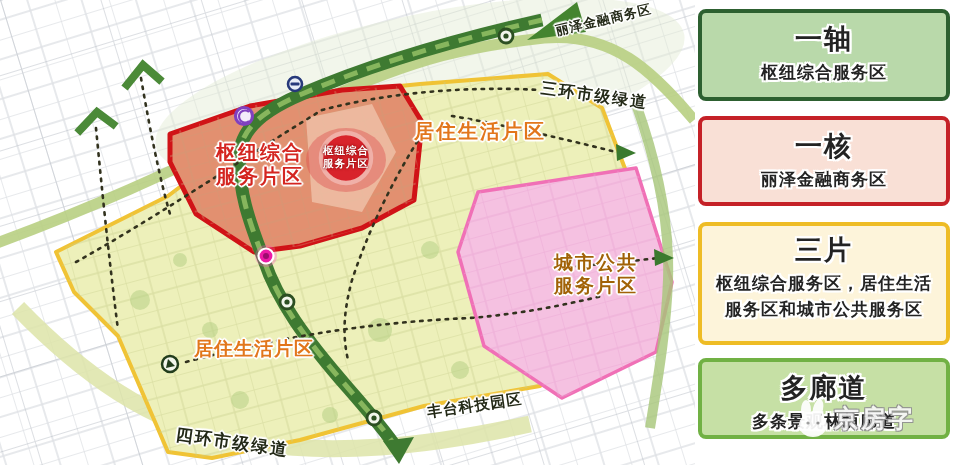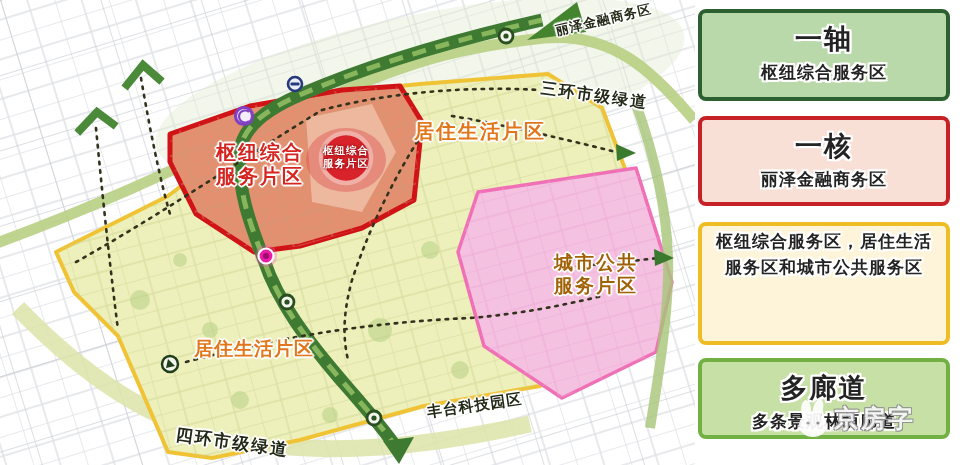--- a/index.html
+++ b/index.html
@@ -209,20 +209,21 @@
   <div>
     <div class="lg-box" id="lg0" style="background: rgb(185, 217, 170); border-color: rgb(45, 96, 48);">
       <div class="lg-title">一轴</div>
       <div class="lg-desc">枢纽综合服务区</div>
     </div>
     <div class="lg-box" id="lg1" style="background: rgb(249, 224, 214); border-color: rgb(197, 33, 39);">
       <div class="lg-title">一核</div>
       <div class="lg-desc">丽泽金融商务区</div>
     </div>
     <div class="lg-box" id="lg2" style="background: rgb(253, 244, 218); border-color: rgb(238, 188, 37);">
+      <div class="lg-title">三片</div>
       <div class="lg-desc">枢纽综合服务区，居住生活服务区和城市公共服务区</div>
     </div>
     <div class="lg-box" id="lg3" style="background: rgb(198, 224, 165); border-color: rgb(113, 177, 68);">
       <div class="lg-title">多廊道</div>
       <div class="lg-desc">多条景观林荫廊道</div>
     </div>
   </div>
 
   <div class="watermark">
     <svg width="44" height="40">

